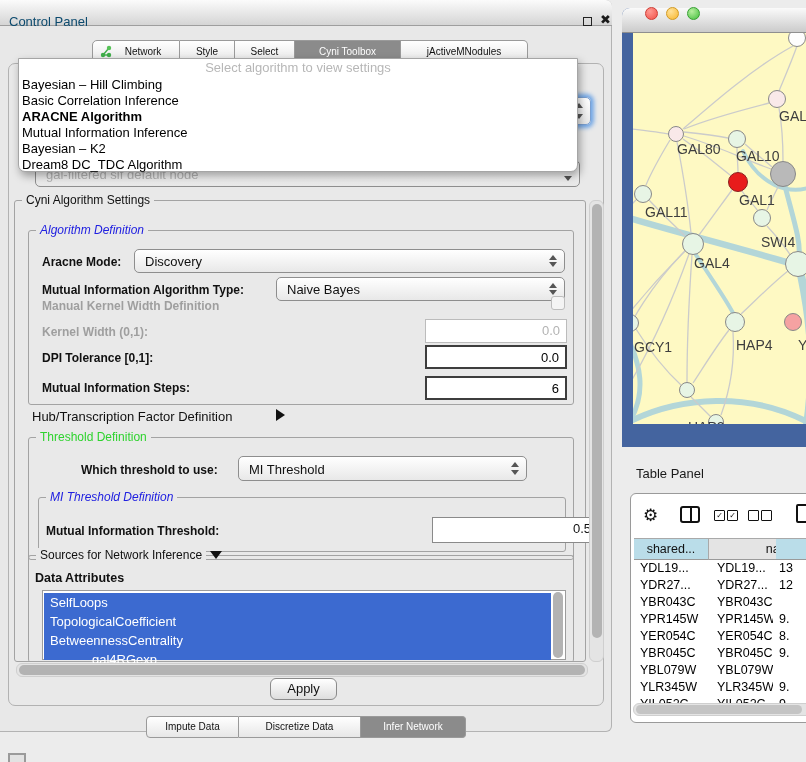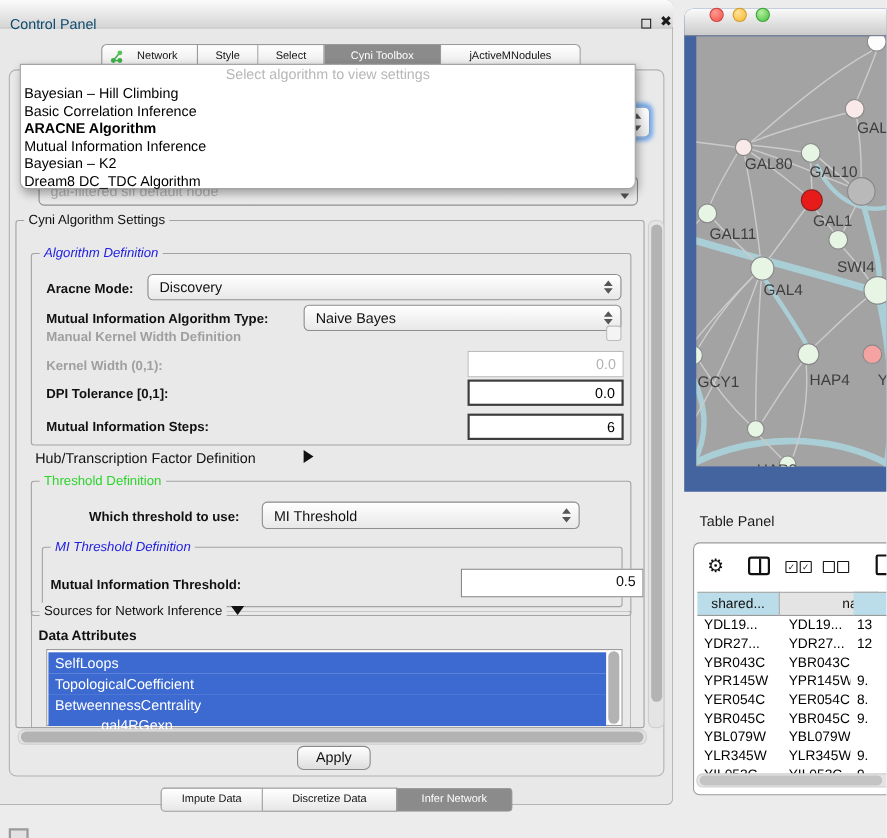--- a/index.html
+++ b/index.html
@@ -62,21 +62,21 @@
   .listrow{position:absolute;left:44px;width:507px;height:19px;background:#3c6ad0;color:#fff;font-size:13px;line-height:19px;padding-left:6px;box-sizing:border-box;white-space:nowrap;}
   .sb-v{background:#e4e4e4;border:1px solid #cfcfcf;border-radius:6px;}
   .sb-th{position:absolute;background:#b3b3b3;border-radius:5px;}
 
   .apply{border:1px solid #8a8a8a;border-radius:6px;background:linear-gradient(#ffffff,#dedede);font-size:13px;text-align:center;line-height:20px;}
 
   
   .net-frame{left:622px;top:8px;width:200px;height:439px;background:#44649f;border-radius:8px 0 0 0;}
   .net-titlebar{left:622px;top:8px;width:200px;height:25px;background:linear-gradient(#fafafa,#cbcbcb);border-bottom:1px solid #8f8f8f;border-radius:8px 0 0 0;}
   .light{position:absolute;top:7px;width:11px;height:11px;border-radius:50%;}
-  .net-canvas{left:633px;top:33px;width:173px;height:391px;background:#a3a3a3;overflow:hidden;}
+  .net-canvas{left:633px;top:33px;width:173px;height:391px;background:#fef9c3;overflow:hidden;}
   .node{position:absolute;border:1.5px solid #888;border-radius:50%;box-sizing:border-box;}
   .node.green{background:#e7f5e5;}
   .node.pink{background:#f9e9e9;}
   .node.red{background:#e81b1b;border-color:#8a2020;}
   .node.gray{background:#b9b9b9;}
   .node.salmon{background:#f5a2a2;}
   .node.white{background:#fdfdfd;}
   .nlabel{position:absolute;font-size:14px;color:#3e3e3e;white-space:nowrap;}
 
   
@@ -182,21 +182,21 @@
     <span class="lbl" style="left:81px;top:463px;">Which threshold to use:</span>
     <div class="abs combo" style="left:238px;top:456px;width:289px;height:25px;">
       <span class="combo-text">MI Threshold</span>
       <span class="arr up"></span>
       <span class="arr dn"></span>
     </div>
 
     <div class="abs group" style="left:38px;top:497px;width:528px;height:55px;"></div>
     <span class="gtitle blue" style="left:46px;top:490px;">MI Threshold Definition</span>
     <span class="lbl" style="left:46px;top:524px;">Mutual Information Threshold:</span>
-    <div class="abs field" style="left:419px;top:517px;width:166px;height:26px;border:1px solid #8a8a8a;">0.5</div>
+    <div class="abs field" style="left:432px;top:517px;width:166px;height:26px;border:1px solid #8a8a8a;">0.5</div>
 
     <div class="abs group" style="left:28px;top:555px;width:546px;height:107px;border-bottom:none;"></div>
     <span class="gtitle" style="left:36px;top:548px;">Sources for Network Inference</span>
     <span class="tri-d" style="left:210px;top:551px;"></span>
     <span class="lbl" style="left:35px;top:571px;font-size:12.5px;">Data Attributes</span>
 
     <div class="abs" style="left:42px;top:590px;width:524px;height:70px;background:#fff;border:1px solid #9c9c9c;overflow:hidden;"></div>
     <div class="listrow" style="top:593px;">SelfLoops</div>
     <div class="listrow" style="top:612px;">TopologicalCoefficient</div>
     <div class="listrow" style="top:631px;">BetweennessCentrality</div>

